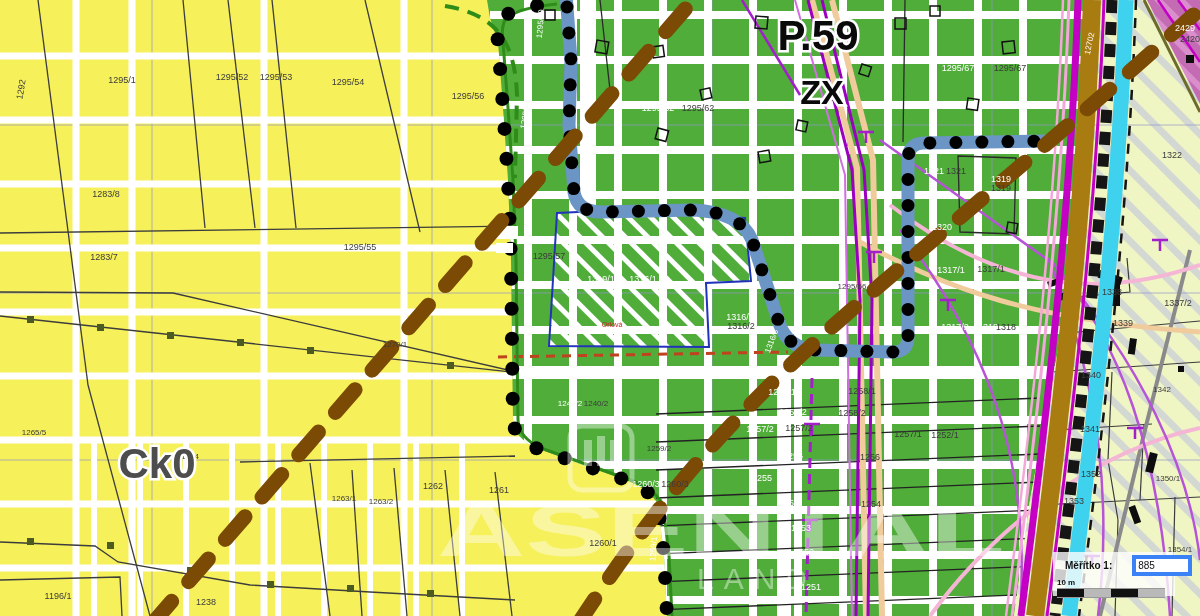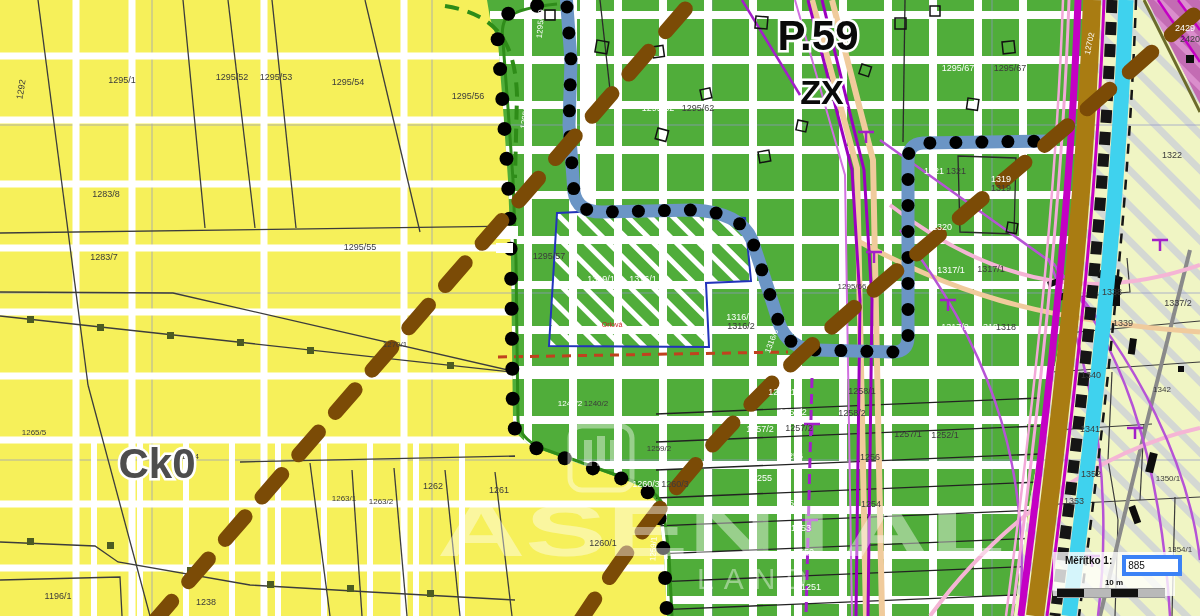--- a/index.html
+++ b/index.html
@@ -1,24 +1,24 @@
 <!DOCTYPE html>
 <html><head>
 <meta charset="utf-8">
 <style>
   html,body{margin:0;padding:0;background:#dddddd;font-family:"Liberation Sans",sans-serif;}
   #stage{position:relative;width:1200px;height:616px;overflow:hidden;background:#f6f05a;}
   #mapsvg{position:absolute;left:0;top:0;}
   .scale-box{position:absolute;left:1053px;top:552px;width:122px;height:44px;
     background:rgba(255,255,255,0.78);padding:3px 4px;box-sizing:border-box;z-index:5;}
-  .scale-row1{display:flex;align-items:flex-start;gap:10px;padding-left:8px;}
+  .scale-row1{display:flex;align-items:center;gap:20px;padding-left:8px;}
   .scale-label{font-size:10px;font-weight:bold;color:#111;white-space:nowrap;}
   .scale-input{width:48px;height:13px;font-size:10px;padding:0 2px;border:4px solid #3b82f6;
     font-family:"Liberation Sans",sans-serif;background:#fff;color:#111;}
-  .scale-bar-label{font-size:8px;font-weight:bold;color:#111;margin-top:2px;text-align:center;}
+  .scale-bar-label{font-size:8px;font-weight:bold;color:#111;margin-top:2px;}
   .scale-bar{display:flex;height:8px;width:108px;margin-top:1px;border:1px solid #999;border-left:none;border-right:none;}
   .scale-bar .seg{flex:1;}
   .seg.b{background:#111;}
   .seg.g{background:#b9b9b9;}
 </style>
 </head>
 <body>
 
 <div id="stage">
 <svg id="mapsvg" width="1200" height="616" viewBox="0 0 1200 616" xmlns="http://www.w3.org/2000/svg">

